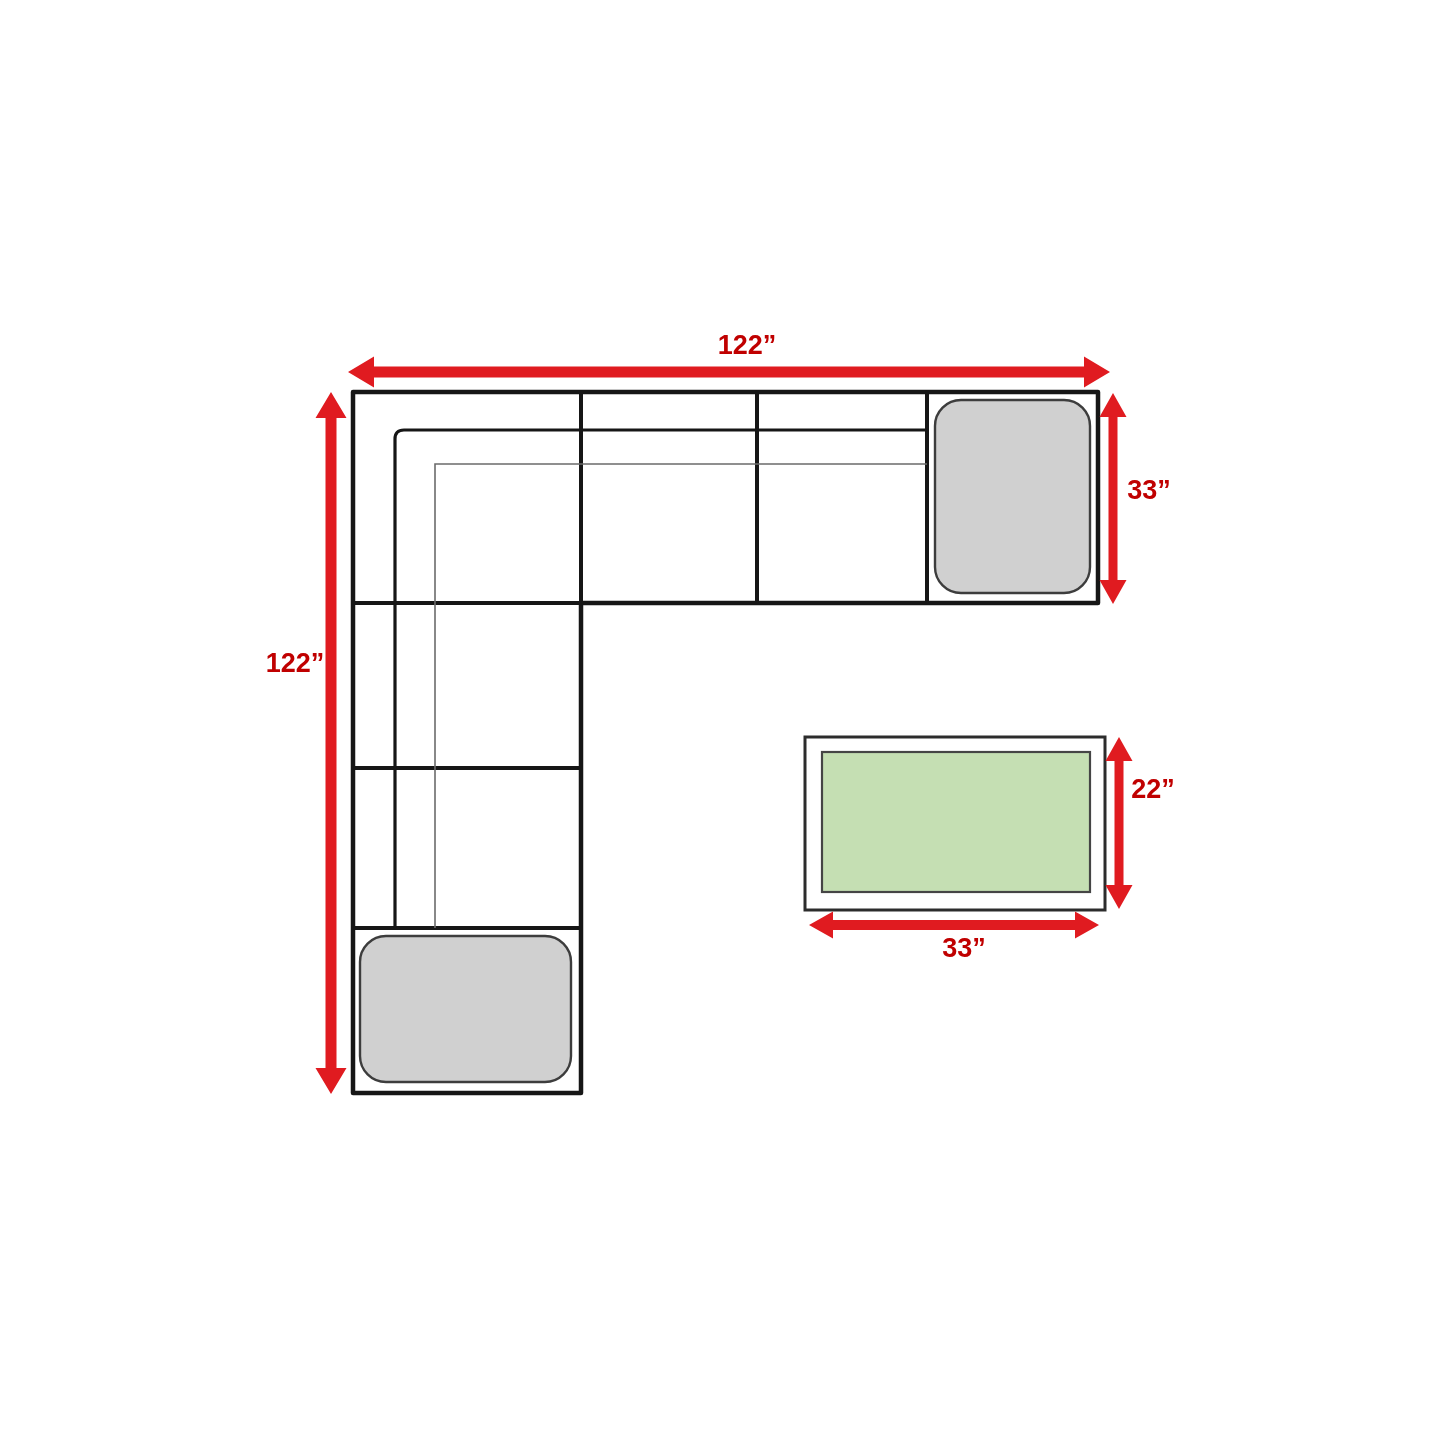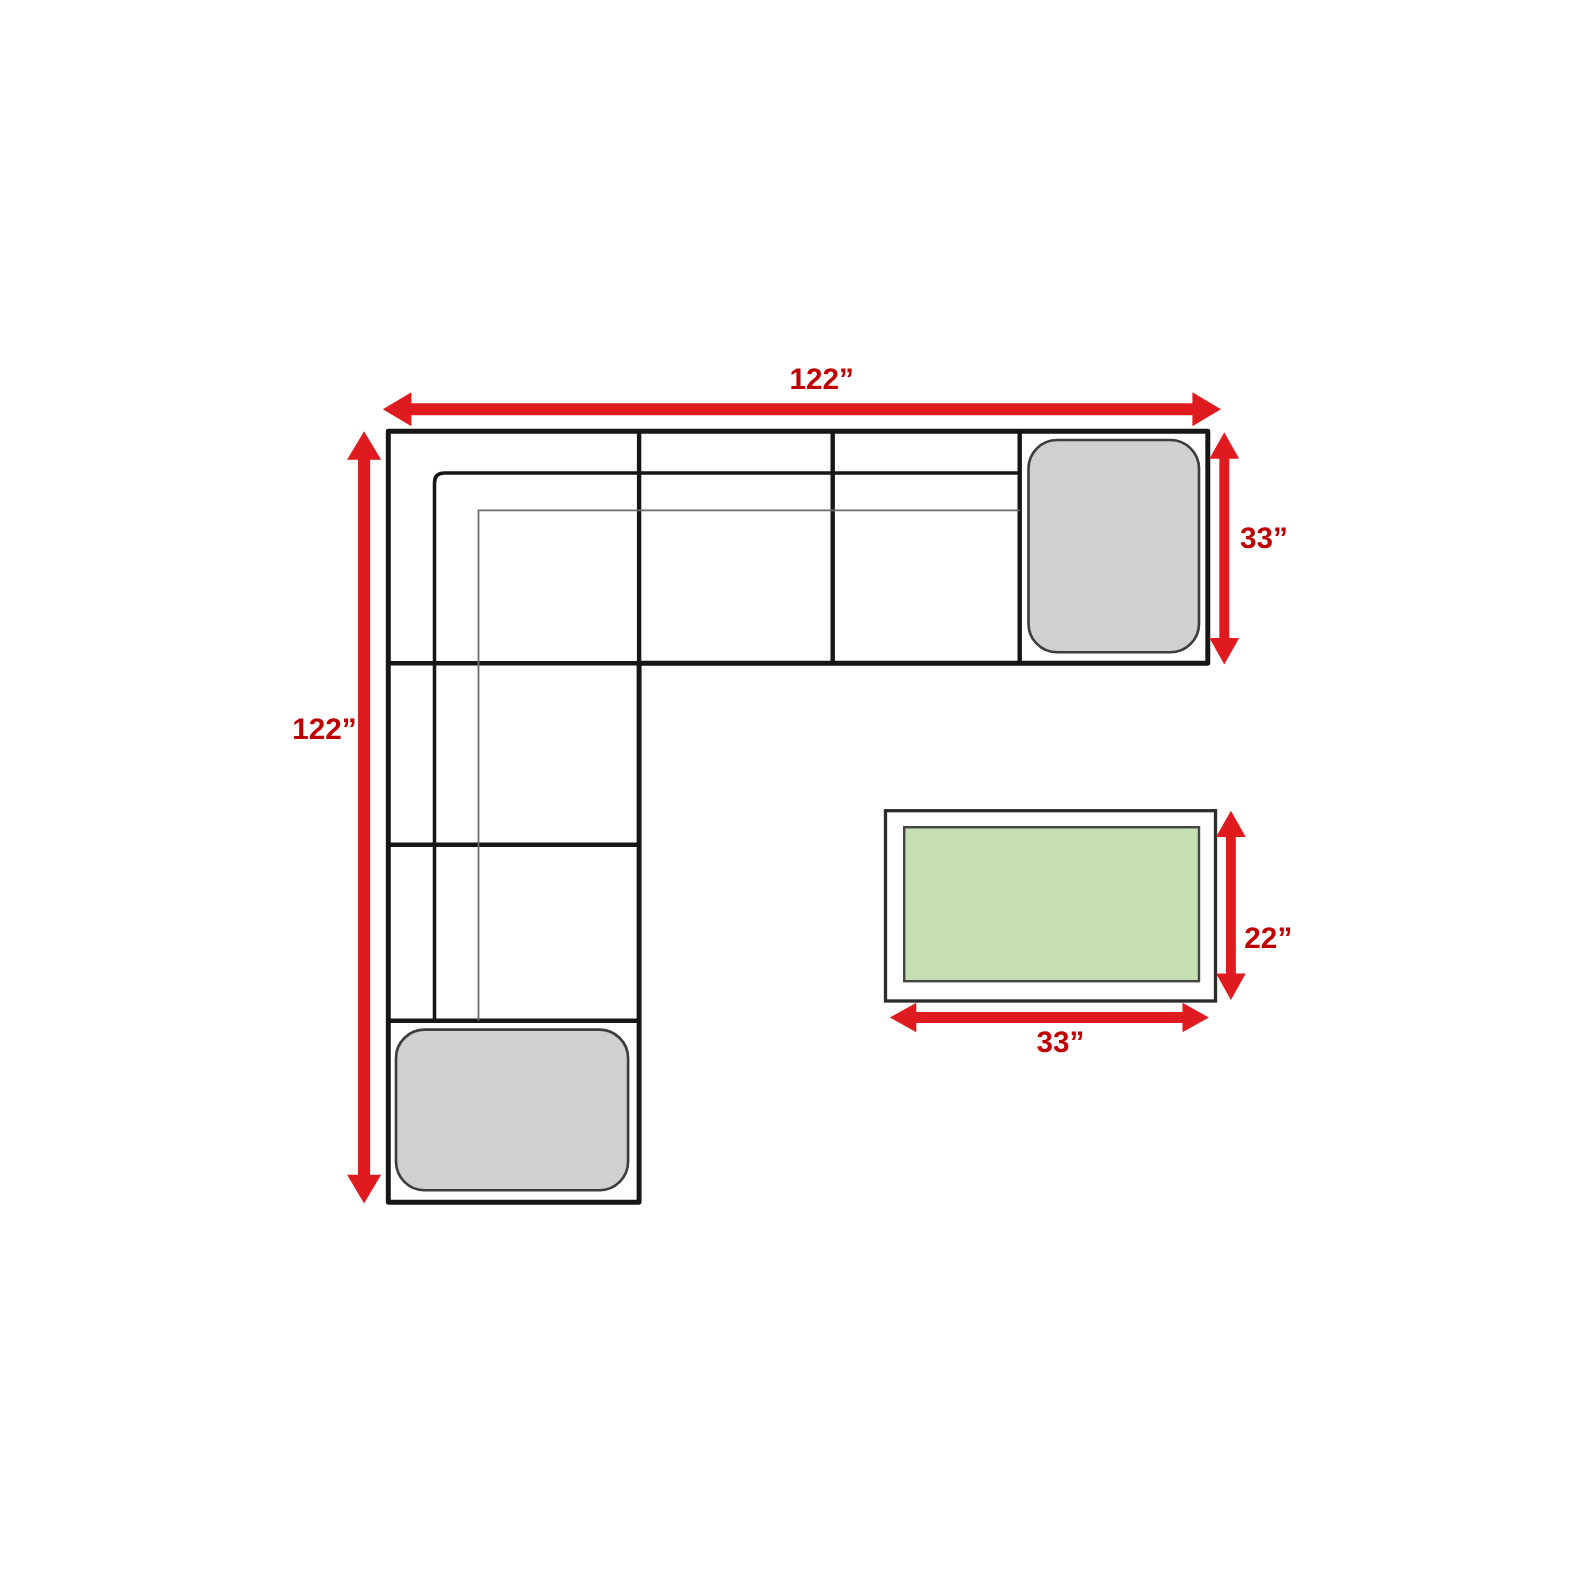--- a/index.html
+++ b/index.html
@@ -106,17 +106,17 @@
     <path class="arrow" d="M1119 737 L1132.5 761 L1123.5 761 L1123.5 885 L1132.5 885 L1119 909 L1105.5 885 L1114.5 885 L1114.5 761 L1105.5 761 Z"></path>
     <path class="arrow" d="M809 925 L833 911.5 L833 920 L1075 920 L1075 911.5 L1099 925 L1075 938.5 L1075 930 L833 930 L833 938.5 Z"></path>
   </svg>
 
   <div class="dim-label" style="left:747px; top:345px;">122”</div>
 
   <div class="dim-label" style="left:295px; top:663px;">122”</div>
 
   <div class="dim-label" style="left:1149px; top:490px;">33”</div>
 
-  <div class="dim-label" style="left:1153px; top:853px;">22”</div>
+  <div class="dim-label" style="left:1153px; top:789px;">22”</div>
 
   <div class="dim-label" style="left:964px; top:948px;">33”</div>
 
 </div>
 
 </body></html>

